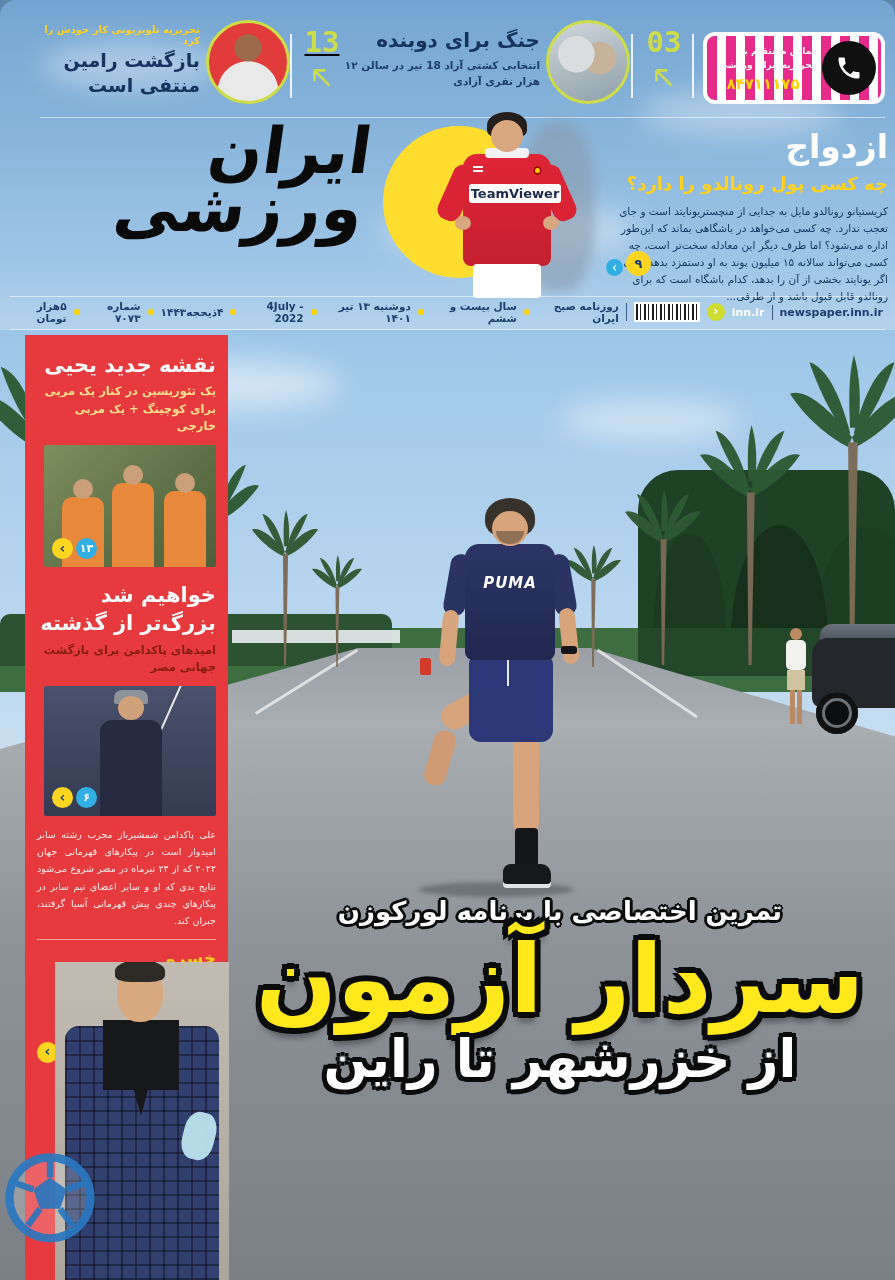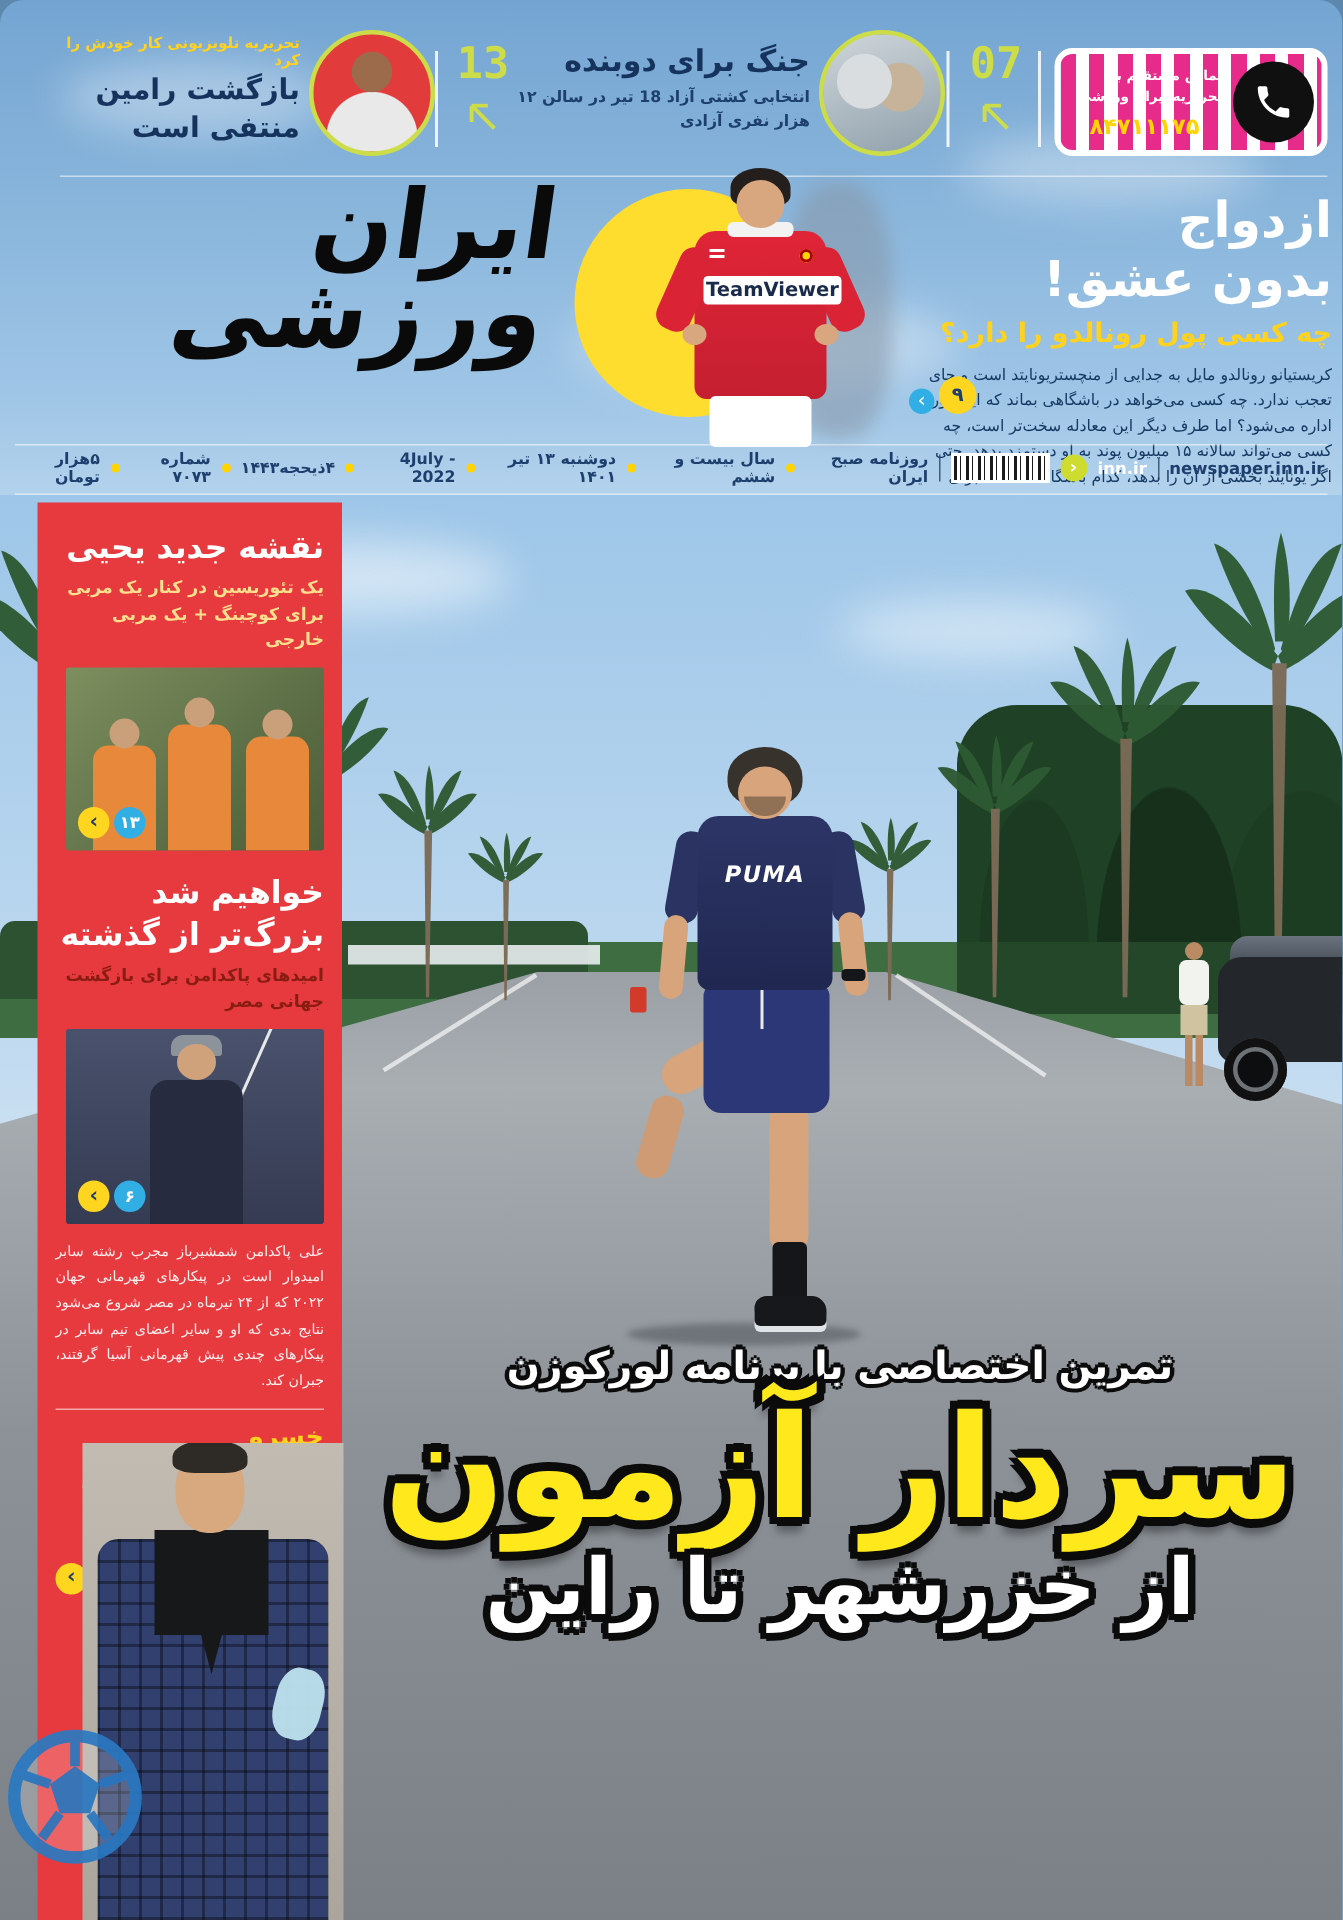--- a/index.html
+++ b/index.html
@@ -189,36 +189,36 @@
     <div class="contact-lines rtl">
       <div>تماس مستقیم با</div>
       <div>تحریریه ایران ورزشی</div>
     </div>
     <div class="contact-num">۸۴۷۱۱۱۷۵</div>
   </div>
 
   <div class="vsep" style="left:692px;top:34px;height:64px;"></div>
 
   <div class="teaser-num" style="left:638px;top:28px;">
-    <div class="pagenum">07</div>
+    <div class="pagenum">03</div>
     <svg width="26" height="26" viewBox="0 0 24 24" style="margin-top:8px;">
       <path d="M5 5h10M5 5v10M5 5l14 14" stroke="#cddc49" stroke-width="2.4" fill="none"></path>
     </svg>
   </div>
 
   <div class="vsep" style="left:631px;top:34px;height:64px;"></div>
 
   <div class="circle-photo wrestlers" style="left:546px;top:20px;"></div>
 
   <div class="abs rtl" style="left:330px;top:27px;width:210px;">
     <div class="t-title">جنگ برای دوبنده</div>
     <div class="t-sub">انتخابی کشتی آزاد 18 تیر در سالن ۱۲ هزار نفری آزادی</div>
   </div>
 
-  <div class="teaser-num" style="left:296px;top:28px;">
+  <div class="teaser-num" style="left:296px;top:28px;text-decoration:underline;">
     <div class="pagenum">13</div>
     <svg width="26" height="26" viewBox="0 0 24 24" style="margin-top:8px;">
       <path d="M5 5h10M5 5v10M5 5l14 14" stroke="#cddc49" stroke-width="2.4" fill="none"></path>
     </svg>
   </div>
 
   <div class="vsep" style="left:290px;top:34px;height:64px;"></div>
 
   <div class="circle-photo ramin" style="left:206px;top:20px;"></div>
 
@@ -248,21 +248,20 @@
     <div class="cr-hair"></div>
     <div class="cr-face"></div>
     <div class="cr-bars"></div>
     <div class="cr-crest"></div>
     <div class="cr-sponsor">TeamViewer</div>
     <div class="cr-shorts"></div>
   </div>
 
   <div class="story rtl" style="position:absolute;">
     <div class="h">ازدواج</div>
-    <div class="h">بدون عشق!</div>
     <div class="s">چه کسی پول رونالدو را دارد؟</div>
     <div class="b">کریستیانو رونالدو مایل به جدایی از منچستریونایتد است و جای تعجب ندارد. چه کسی می‌خواهد در باشگاهی بماند که این‌طور اداره می‌شود؟ اما طرف دیگر این معادله سخت‌تر است، چه کسی می‌تواند سالانه ۱۵ میلیون پوند به او دستمزد بدهد. حتی اگر یونایتد بخشی از آن را بدهد، کدام باشگاه است که برای رونالدو قابل قبول باشد و از طرفی...</div>
     <div style="position:absolute;left:-4px;top:122px;display:flex;gap:3px;direction:ltr;align-items:center;">
       <div class="bdg b chev" style="width:17px;height:17px;"></div>
       <div class="bdg y" style="width:25px;height:25px;font-size:13px;">۹</div>
     </div>
   </div>
 
   <div class="hline" style="left:10px;right:10px;top:296px;"></div>
 

